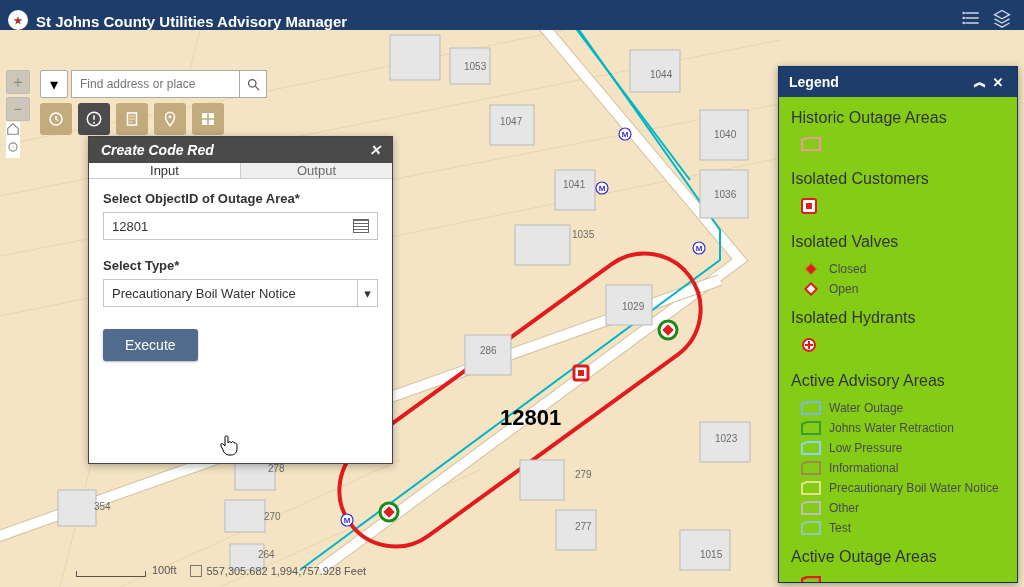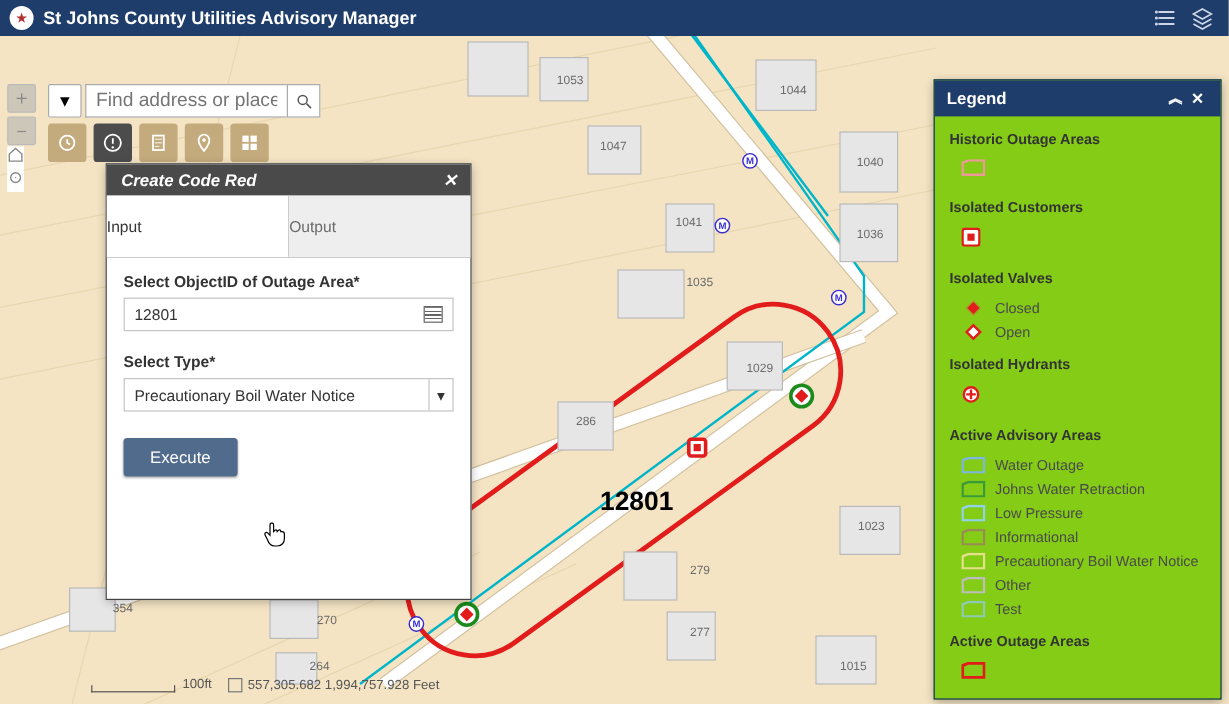--- a/index.html
+++ b/index.html
@@ -1,20 +1,20 @@
 <!DOCTYPE html>
 <html><head>
 <meta charset="utf-8">
 <style>
   * { box-sizing: border-box; margin: 0; padding: 0; }
   html, body { width: 1024px; height: 587px; font-family: Arial, Helvetica, sans-serif; overflow: hidden; background: #f4e4c4; }
 
   
   .header {
-    height: 30px; background: #1f3d6b; color: #fff; display: flex; align-items: center;
+    height: 30px; background: #1f3d6b; color: #fff; display: flex; align-items: flex-end;
     padding: 0 8px; font-weight: bold; font-size: 15px; position: relative; z-index: 100;
   }
   .header .seal {
     width: 20px; height: 20px; border-radius: 50%; background: #fff; margin-right: 8px;
     display: inline-flex; align-items: center; justify-content: center;
   }
   .header .seal::after { content: "★"; color: #b03030; font-size: 10px; }
   .header .title { flex: 1; }
   .header .hbtn {
     width: 28px; height: 24px; display: inline-flex; align-items: center; justify-content: center;
@@ -53,21 +53,21 @@
   .second-col { position: absolute; top: 92px; left: 6px; z-index: 20; }
   .second-col .zbtn { background: #fff; color: #777; }
 
   
   .search-row { position: absolute; top: 40px; left: 40px; z-index: 20; display: flex; align-items: center; }
   .search-dd {
     width: 28px; height: 28px; background: #fff; border: 1px solid #aaa; border-radius: 2px;
     display:flex; align-items:center; justify-content:center; cursor:pointer; margin-right:3px;
   }
   .searchbox {
-    width: 168px; height: 28px; border: 1px solid #aaa; border-right: none; padding: 0 8px; font-size: 16px;
+    width: 168px; height: 28px; border: 1px solid #aaa; border-right: none; padding: 0 8px; font-size: 12px;
     color: #888; background:#fff;
   }
   .search-go {
     width: 28px; height: 28px; border: 1px solid #aaa; background: #fff; display:flex; align-items:center; justify-content:center; cursor:pointer;
   }
 
   
   .tool-tray { position: absolute; top: 73px; left: 40px; z-index: 20; display: flex; gap: 6px; }
   .tool-tray .tbtn {
     width: 32px; height: 32px; background: #c3ab7d; border-radius: 3px; display: flex; align-items: center; justify-content: center;
@@ -81,21 +81,21 @@
     position: absolute; top: 106px; left: 88px; width: 305px; z-index: 30;
     background: #fff; border: 1px solid #444; box-shadow: 0 2px 8px rgba(0,0,0,.3);
   }
   .panel-head {
     background: #4a4a4a; color: #fff; font-weight: bold; font-style: italic; font-size: 14px;
     padding: 5px 8px; display: flex; align-items: center;
   }
   .panel-head .ptitle { flex:1; padding-left:4px; }
   .panel-close { cursor:pointer; font-size:14px; width:18px; text-align:center; }
   .tabs { display:flex; border-bottom:1px solid #ccc; }
-  .tab { flex:1; text-align:left; padding:18px 0; font-size:13px; cursor:pointer; background:#eee; color:#6b6b6b; }
+  .tab { flex:1; text-align:center; padding:0 0; font-size:13px; cursor:pointer; background:#eee; color:#6b6b6b; }
   .tab.active { background:#fff; color:#333; border-right:1px solid #ccc; }
   .panel-body { padding:12px 14px 22px 14px; font-size:13px; color:#333; }
   .field-label { font-weight:bold; margin-bottom:6px; display:block; }
   .text-input {
     width:100%; height:28px; border:1px solid #c4c4c4; padding:0 8px; font-size:13px;
     display:flex; align-items:center; justify-content:space-between;
   }
   .text-input .lst-icon { width:16px;height:14px;border:1px solid #666; background:
       repeating-linear-gradient(#666,#666 1px,#fff 1px,#fff 3px); }
   .select {
@@ -128,21 +128,21 @@
     background:#84cc16; box-shadow:0 2px 8px rgba(0,0,0,.35); border:1px solid #14335e;
     display:flex; flex-direction:column;
   }
   .legend-head {
     background:#1f3d6b; color:#fff; font-weight:bold; padding:6px 10px; display:flex; align-items:center;
     font-size:14px;
   }
   .legend-head .ltitle { flex:1; }
   .legend-head .lbtn { cursor:pointer; width:18px; text-align:center; font-size:13px; }
   .legend-body { padding:10px 12px; overflow:auto; font-size:12px; }
-  .lg-section { font-weight:bold; font-size:12px; margin:10px 0 8px 0; color:#333; }
+  .lg-section { font-weight:normal; font-size:16px; margin:10px 0 8px 0; color:#333; }
   .lg-section:first-child { margin-top:2px; }
   .lg-item { display:flex; align-items:center; gap:8px; padding:3px 0 3px 10px; color:#4a4a4a; }
   .sw { width:20px; height:14px; flex:0 0 20px; position:relative; }
   .lg-solo { padding:2px 0 6px 10px; }
 
 </style>
 </head>
 <body>
 
 <div class="header">

